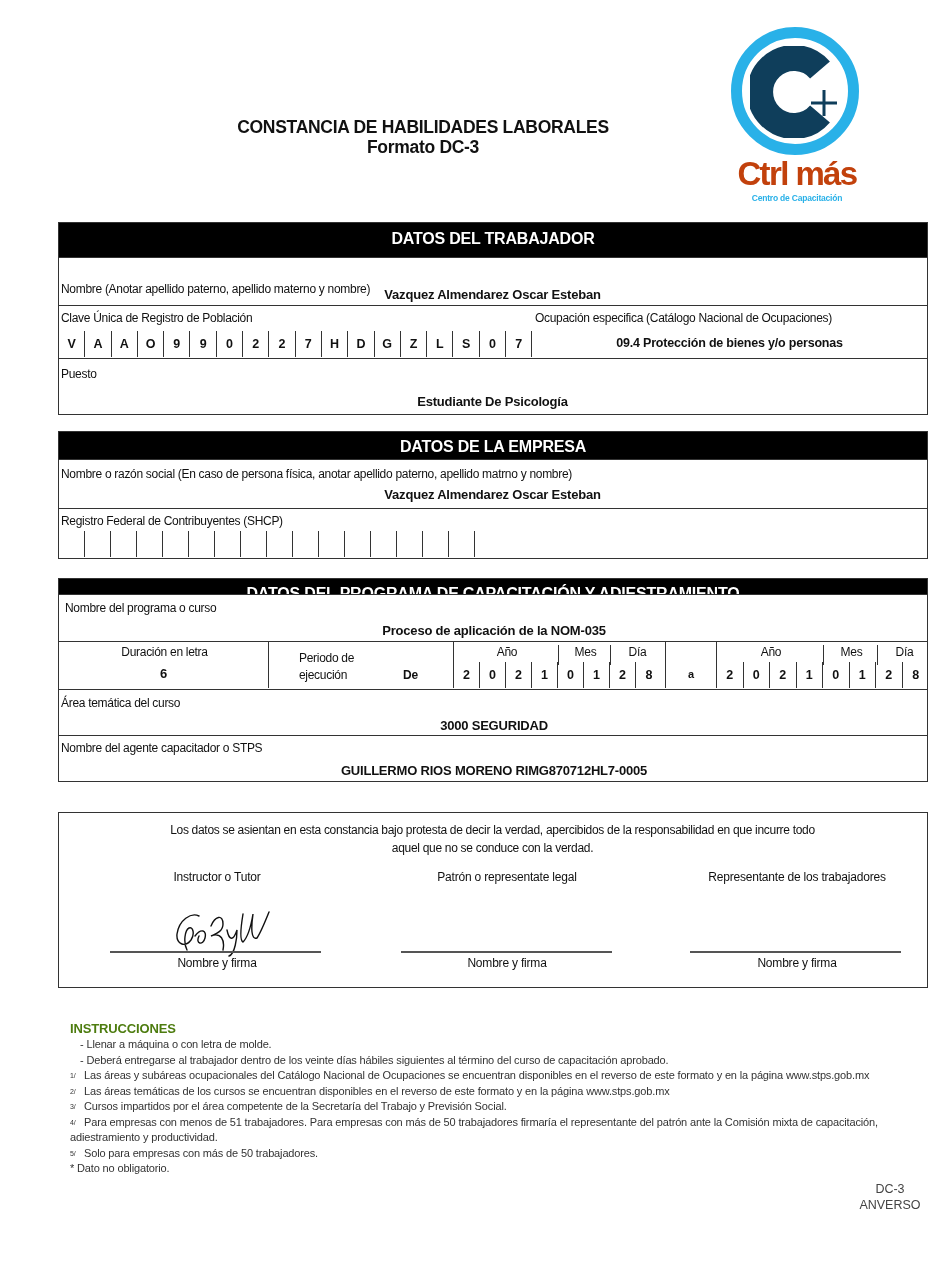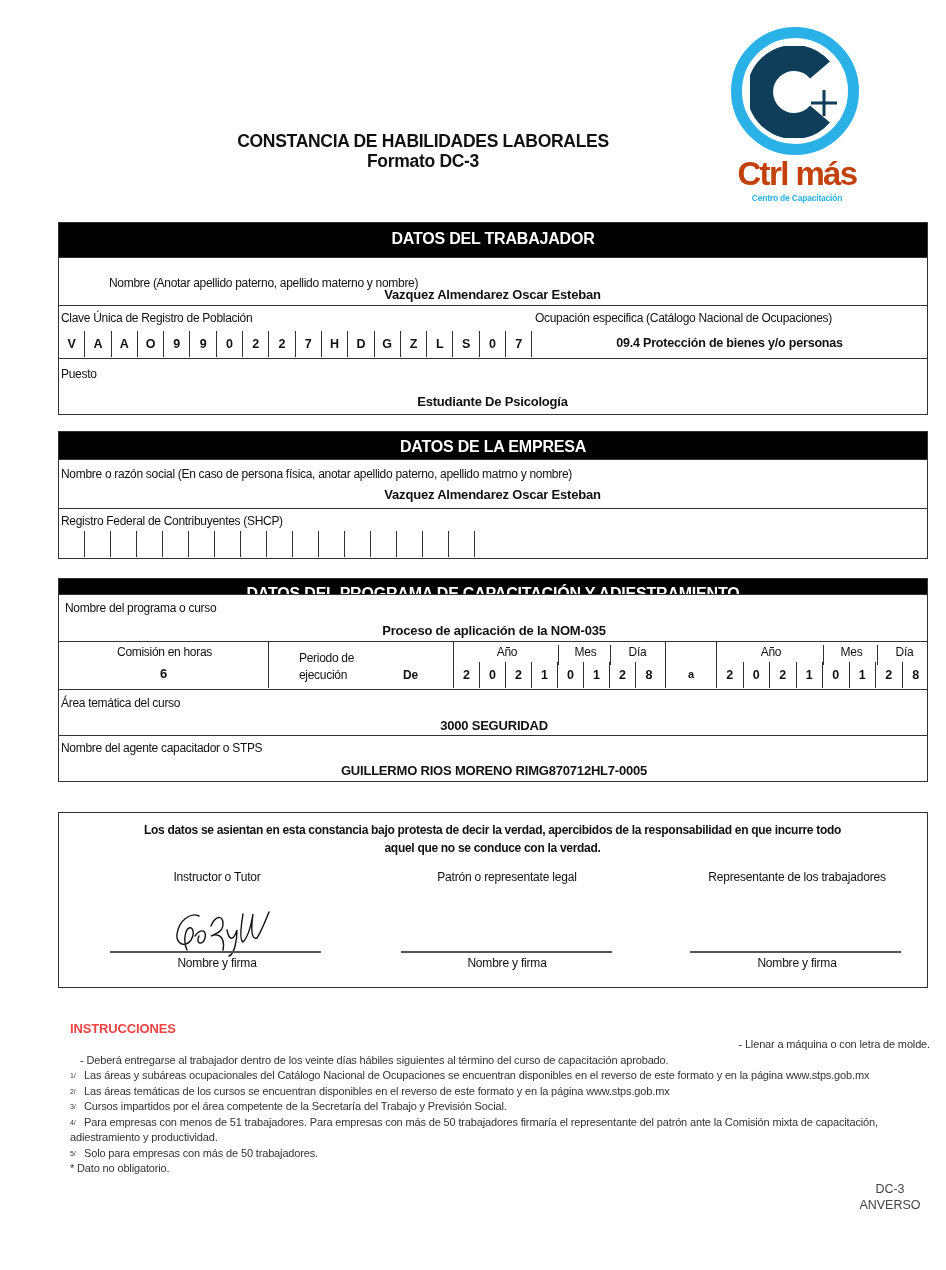--- a/index.html
+++ b/index.html
@@ -1,20 +1,20 @@
 <!DOCTYPE html>
 <html><head>
 <meta charset="utf-8">
 <style>
   * { box-sizing: border-box; margin: 0; padding: 0; }
   html, body { width: 946px; height: 1270px; background: #ffffff; }
   body { position: relative; font-family: "Liberation Sans", sans-serif; color: #111; overflow: hidden; }
   .abs { position: absolute; }
 
-  .doc-title { position: absolute; left: 150px; width: 546px; top: 131px; text-align: center; font-weight: bold; font-size: 17.5px; line-height: 20px; letter-spacing: -0.3px; }
+  .doc-title { position: absolute; left: 150px; width: 546px; top: 117px; text-align: center; font-weight: bold; font-size: 17.5px; line-height: 20px; letter-spacing: -0.3px; }
 
   
   .logo { position: absolute; left: 722px; top: 24px; width: 152px; height: 184px; }
   .logo-ring { position: absolute; left: 9px; top: 3px; width: 128px; height: 128px; border-radius: 50%; border: 11px solid #29b1e8; }
   .logo-text { position: absolute; left: 0; top: 133px; width: 150px; text-align: center; font-weight: bold; font-size: 33px; color: #c2410c; letter-spacing: -1.6px; line-height: 34px; }
   .logo-sub { position: absolute; left: 0; top: 169px; width: 150px; text-align: center; font-weight: bold; font-size: 8.5px; color: #29b1e8; letter-spacing: -0.2px; }
 
   .section { position: absolute; left: 58px; width: 870px; border: 1.5px solid #333; }
   .sec-head { background: #000; color: #fff; font-weight: bold; font-size: 16px; text-align: center; height: 34px; line-height: 31px; letter-spacing: -0.2px; }
   .row { position: relative; border-top: 1.5px solid #333; }
@@ -22,21 +22,21 @@
   .lbl { font-size: 12px; padding-left: 2px; letter-spacing: -0.3px; }
   .val { font-size: 13px; font-weight: bold; text-align: center; letter-spacing: -0.2px; }
 
   .cells { display: flex; }
   .cell { border-right: 1.2px solid #333; text-align: center; font-weight: bold; font-size: 12.5px; }
 
   .sig-col { position: absolute; width: 212px; text-align: center; font-size: 12px; letter-spacing: -0.2px; }
   .sig-line { position: absolute; height: 2px; background: #555; width: 211px; }
 
   .instr { position: absolute; left: 70px; top: 1021px; width: 860px; font-size: 11px; color: #333; line-height: 15.5px; letter-spacing: -0.15px; }
-  .instr .h { font-weight: bold; font-size: 13px; color: #ef4444; line-height: 16px; }
+  .instr .h { font-weight: bold; font-size: 13px; color: #4d7c0f; line-height: 16px; }
   .instr .sup { font-size: 7px; vertical-align: top; display: inline-block; width: 14px; }
   .footer-code { position: absolute; left: 845px; top: 1181px; width: 90px; text-align: center; font-size: 12.5px; color: #444; line-height: 16px; }
 </style>
 </head>
 <body>
 
 <div class="doc-title">
   <div>CONSTANCIA DE HABILIDADES LABORALES</div>
   <div>Formato DC-3</div>
 </div>
@@ -47,21 +47,21 @@
     <path d="M70 24 A34 34 0 1 0 70 68" fill="none" stroke="#0f3e5b" stroke-width="26"></path>
     <path d="M86 52 L86 78 M73 65 L99 65" stroke="#0f3e5b" stroke-width="3" fill="none" transform="translate(-12,-8)"></path>
   </svg>
   <div class="logo-text">Ctrl más</div>
   <div class="logo-sub">Centro de Capacitación</div>
 </div>
 
 <div class="section" style="top:222px;">
   <div class="sec-head">DATOS DEL TRABAJADOR</div>
   <div class="row" style="height:48px;">
-    <div class="lbl abs" style="top:18px;margin-left:48px;">Nombre (Anotar apellido paterno, apellido materno y nombre)</div>
+    <div class="lbl abs" style="top:24px;">Nombre (Anotar apellido paterno, apellido materno y nombre)</div>
     <div class="val abs" style="top:29px;left:0;width:867px;">Vazquez Almendarez Oscar Esteban</div>
   </div>
   <div class="row" style="height:53px;">
     <div class="lbl abs" style="top:5px;">Clave Única de Registro de Población</div>
     <div class="lbl abs" style="top:5px;left:474px;">Ocupación especifica (Catálogo Nacional de Ocupaciones)</div>
     <div class="cells abs" id="curp-cells" style="left:0;top:25px;height:26px;">
         <div class="cell" style="width: 26.3px; height: 100%; line-height: 26px;">V</div>
         <div class="cell" style="width: 26.3px; height: 100%; line-height: 26px;">A</div>
         <div class="cell" style="width: 26.3px; height: 100%; line-height: 26px;">A</div>
         <div class="cell" style="width: 26.3px; height: 100%; line-height: 26px;">O</div>
@@ -119,21 +119,21 @@
 
 <div class="section" style="top:578px;">
   <div class="sec-head" style="height:15px;line-height:30px;">DATOS DEL PROGRAMA DE CAPACITACIÓN Y ADIESTRAMIENTO</div>
   <div class="row" style="height:47px;">
     <div class="lbl abs" style="top:6px;left:4px;">Nombre del programa o curso</div>
     <div class="val abs" style="top:28px;left:0;width:870px;">Proceso de aplicación de la NOM-035</div>
   </div>
   <div class="row" style="height:48px;">
 
     <div class="abs" style="left:0;top:0;width:210px;height:46px;border-right:1.2px solid #333;">
-      <div class="lbl" style="text-align:center;padding-top:3px;">Comisión en horas</div>
+      <div class="lbl" style="text-align:center;padding-top:3px;">Duración en letra</div>
       <div class="val" style="padding-top:7px;">6</div>
     </div>
 
     <div class="abs" style="left:210px;top:0;width:185px;height:46px;border-right:1.2px solid #333;">
       <div class="lbl abs" style="left:28px;top:9px;">Periodo de</div>
       <div class="lbl abs" style="left:28px;top:26px;">ejecución</div>
       <div class="val abs" style="left:134px;top:26px;font-size:12px;">De</div>
     </div>
 
     <div class="abs" style="left:395px;top:0;width:211px;height:46px;">
@@ -175,21 +175,21 @@
     <div class="lbl abs" style="top:6px;">Área temática del curso</div>
     <div class="val abs" style="top:28px;left:0;width:870px;">3000 SEGURIDAD</div>
   </div>
   <div class="row" style="height:46px;">
     <div class="lbl abs" style="top:5px;">Nombre del agente capacitador o STPS</div>
     <div class="val abs" style="top:27px;left:0;width:870px;">GUILLERMO RIOS MORENO RIMG870712HL7-0005</div>
   </div>
 </div>
 
 <div class="section" style="top:812px;height:176px;">
-  <div class="abs" style="left:0;top:8px;width:867px;text-align:center;font-weight:bold;font-size:12px;line-height:18px;letter-spacing:-0.3px;">
+  <div class="abs" style="left:0;top:8px;width:867px;text-align:center;font-weight:normal;font-size:12px;line-height:18px;letter-spacing:-0.3px;">
     <div>Los datos se asientan en esta constancia bajo protesta de decir la verdad, apercibidos de la responsabilidad en que incurre todo</div>
     <div>aquel que no se conduce con la verdad.</div>
   </div>
 
   <div class="sig-col" style="left:52px;top:57px;">
     <div>Instructor o Tutor</div>
   </div>
   <svg class="abs" style="left:112px;top:93px;" width="110" height="52" viewBox="0 0 110 52">
     <path d="M28 10 C20 6 8 14 6 28 C5 38 14 42 20 34 C24 28 22 20 18 22 C14 24 12 36 16 44 M24 30 C30 22 36 24 34 32 C32 40 24 38 28 30 M40 20 C44 10 52 8 52 18 C52 26 44 28 40 30 C50 26 54 34 52 44 M56 24 C58 34 62 36 66 24 C66 32 64 48 58 50 M72 8 C70 20 68 34 72 36 C76 32 80 20 82 8 C80 22 80 34 86 32 C90 26 94 16 98 6" fill="none" stroke="#111" stroke-width="1.4" stroke-linecap="round"></path>
   </svg>
@@ -205,21 +205,21 @@
   <div class="sig-col" style="left:632px;top:57px;">
     <div>Representante de los trabajadores</div>
   </div>
   <div class="sig-line" style="left:631px;top:138px;"></div>
   <div class="sig-col" style="left:632px;top:143px;">Nombre y firma</div>
 </div>
 
 <div class="instr">
   <div class="h">INSTRUCCIONES</div>
   <div id="instr-list">
-      <div style="padding-left: 10px; text-align: right;">- Llenar a máquina o con letra de molde.</div>
+      <div style="padding-left: 10px;">- Llenar a máquina o con letra de molde.</div>
       <div style="padding-left: 10px;">- Deberá entregarse al trabajador dentro de los veinte días hábiles siguientes al término del curso de capacitación aprobado.</div>
       <div><span class="sup">1/</span>Las áreas y subáreas ocupacionales del Catálogo Nacional de Ocupaciones se encuentran disponibles en el reverso de este formato y en la página www.stps.gob.mx</div>
       <div><span class="sup">2/</span>Las áreas temáticas de los cursos se encuentran disponibles en el reverso de este formato y en la página www.stps.gob.mx</div>
       <div><span class="sup">3/</span>Cursos impartidos por el área competente de la Secretaría del Trabajo y Previsión Social.</div>
       <div><span class="sup">4/</span>Para empresas con menos de 51 trabajadores. Para empresas con más de 50 trabajadores firmaría el representante del patrón ante la Comisión mixta de capacitación, adiestramiento y productividad.</div>
       <div><span class="sup">5/</span>Solo para empresas con más de 50 trabajadores.</div>
       <div>* Dato no obligatorio.</div>
     </div>
 </div>
 

